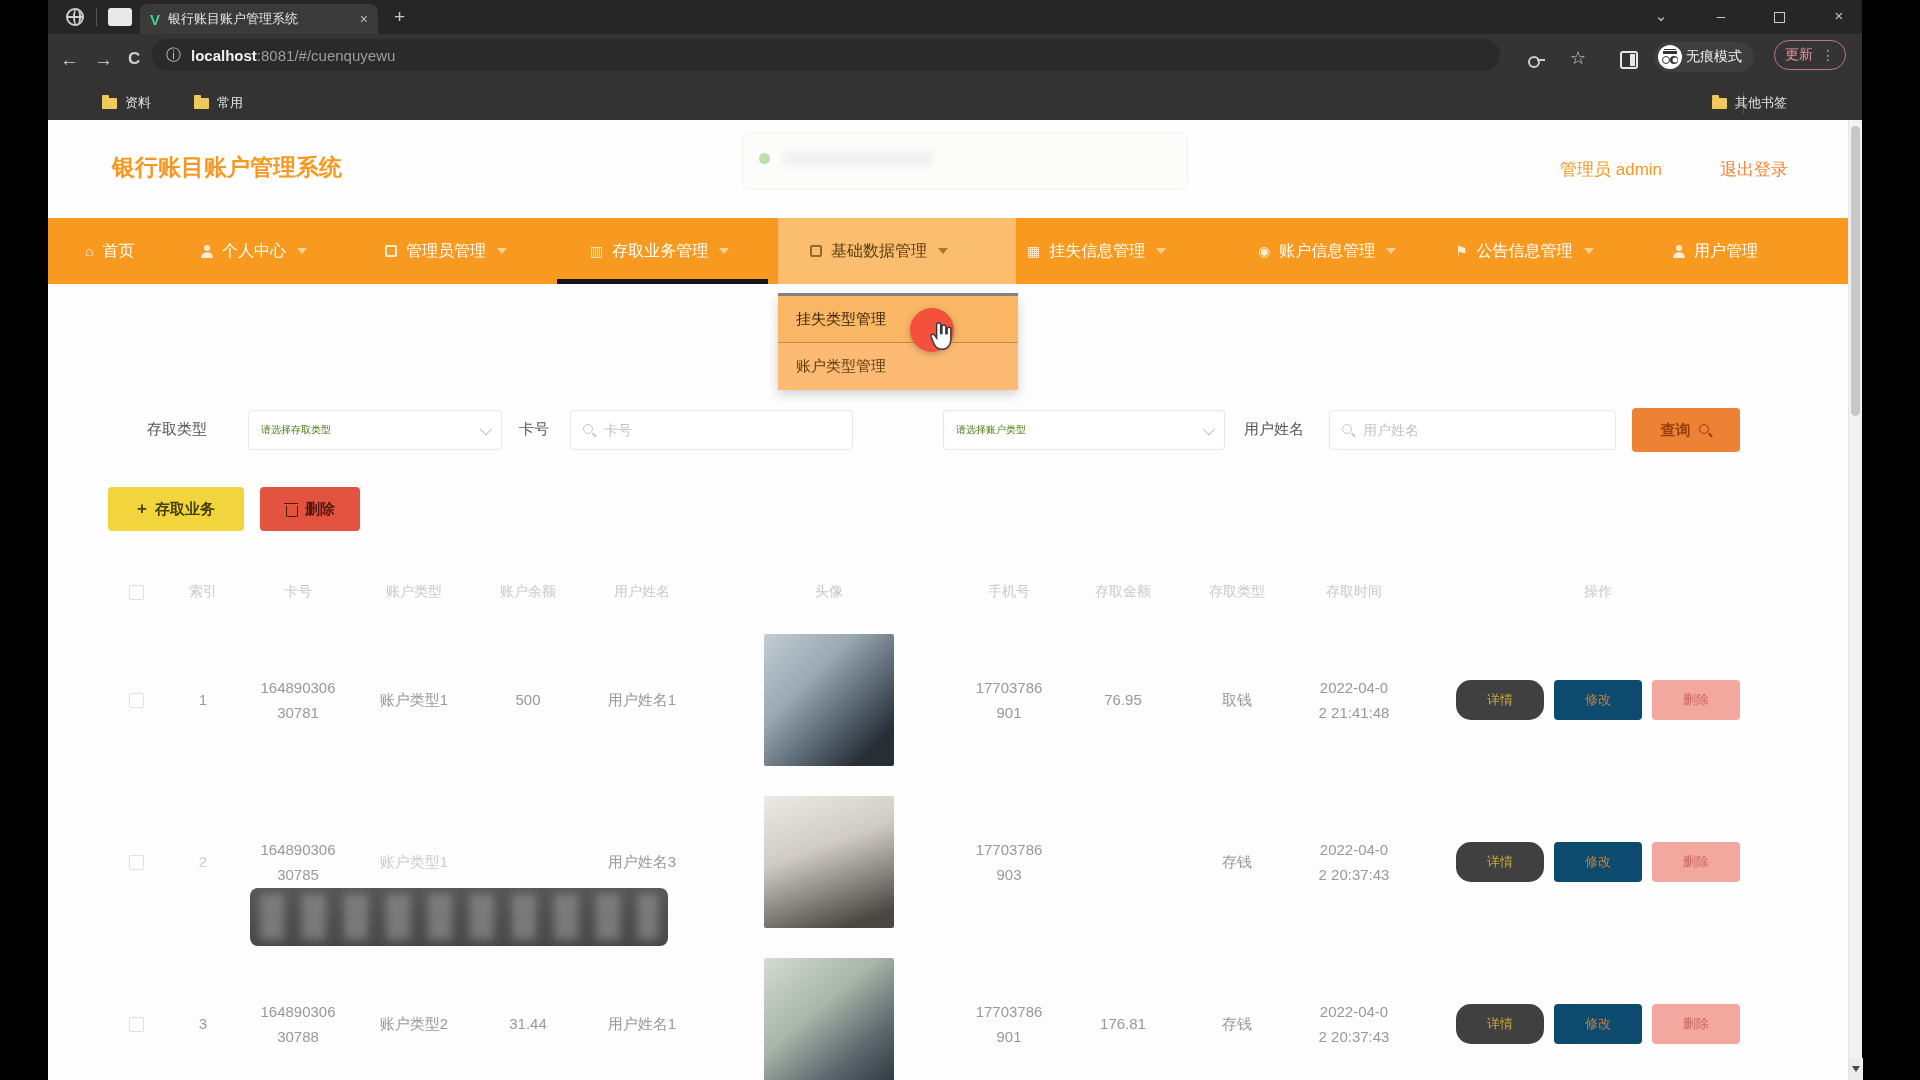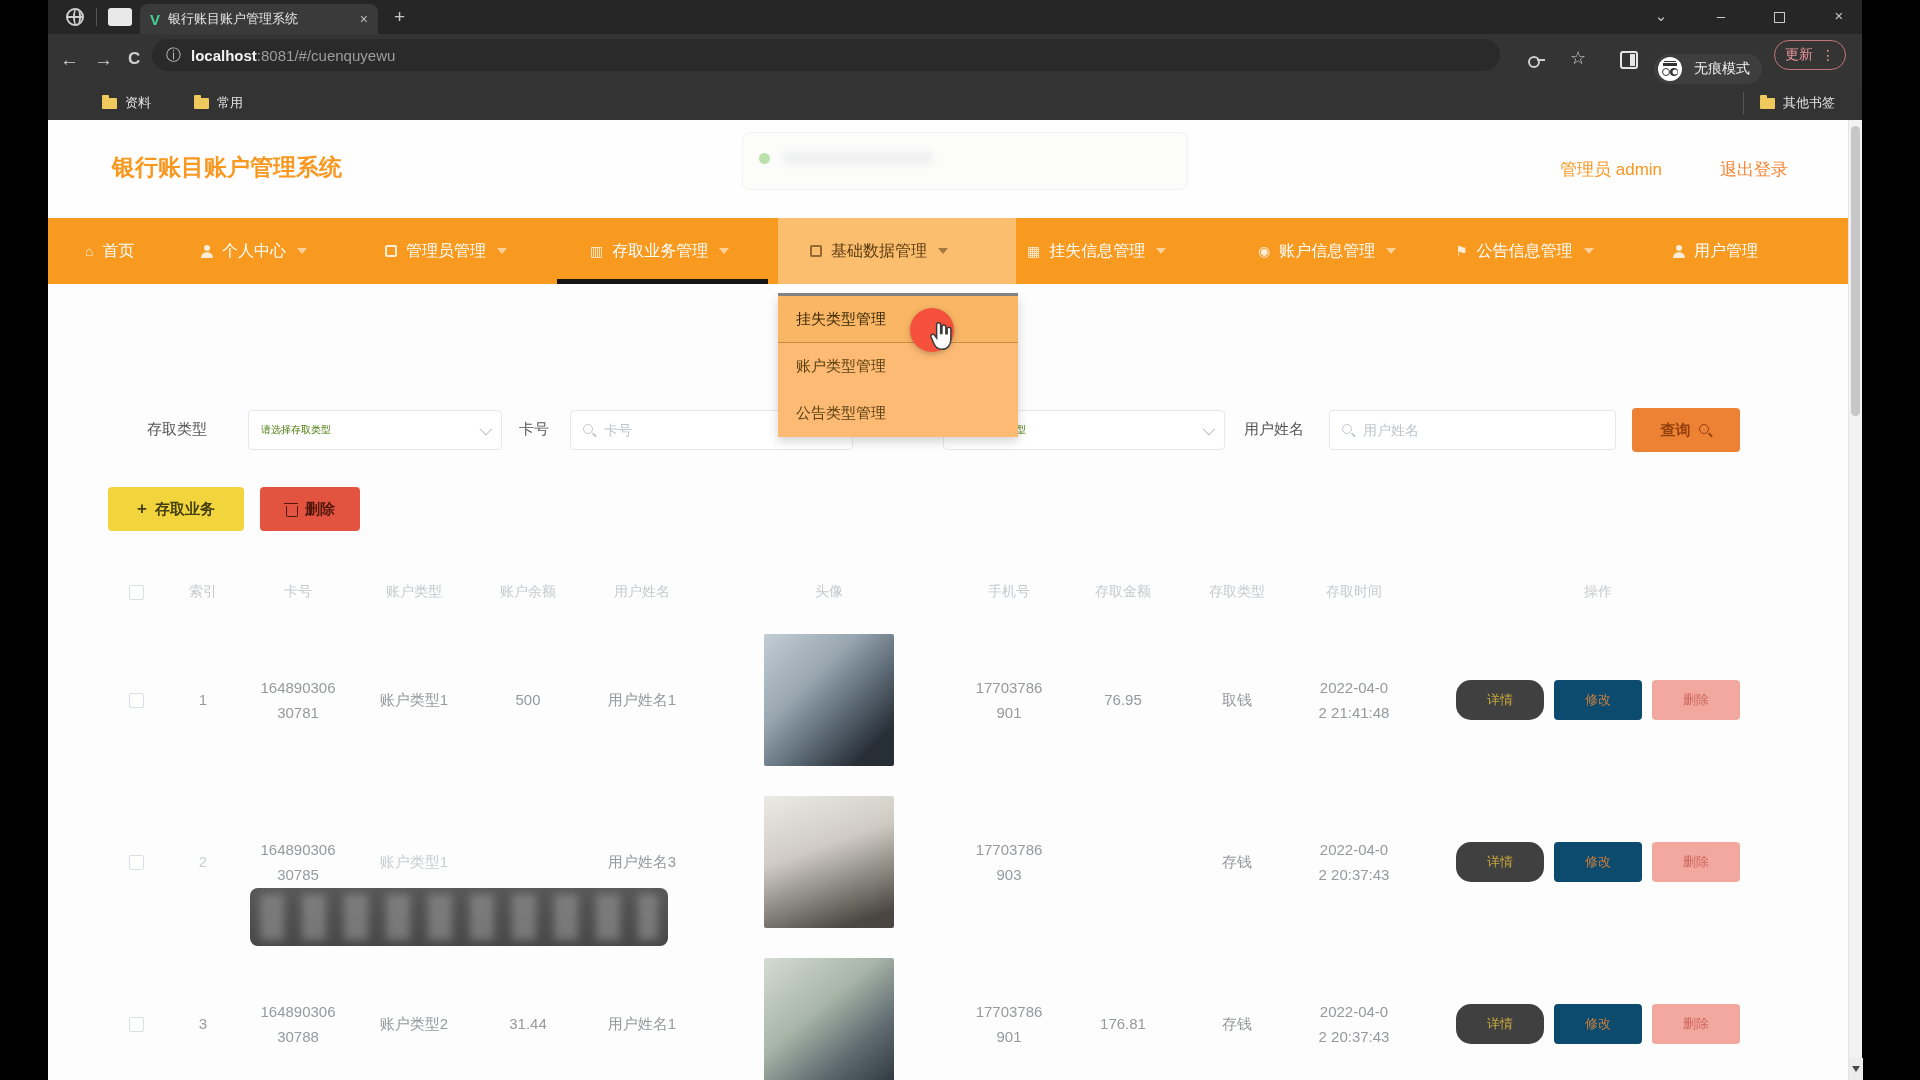--- a/index.html
+++ b/index.html
@@ -30,35 +30,35 @@
   .urlpill { position:absolute; left:104px; top:5px; width:1348px; height:32px; background:#2a2a2a; border-radius:16px; display:flex; align-items:center; padding:0 14px; gap:10px; }
   .info-i { color:#b9b9b9; font-size:15px; }
   .urltext { font-size:15px; color:#9d9d9d; white-space:nowrap; }
   .urltext b { color:#f1f1f1; font-weight:bold; }
   .icon-key { position:absolute; left:1480px; top:22px; width:16px; height:8px; }
   .icon-key::before { content:""; position:absolute; left:0; top:0; width:8px; height:8px; border:2px solid #cfcfcf; border-radius:50%; }
   .icon-key::after { content:""; position:absolute; left:9px; top:3px; width:8px; height:2px; background:#cfcfcf; }
   .icon-star { position:absolute; left:1522px; top:13px; color:#cfcfcf; font-size:18px; }
   .icon-panel { position:absolute; left:1572px; top:17px; width:18px; height:18px; border:2px solid #e6e6e6; border-radius:3px; }
   .icon-panel::after { content:""; position:absolute; right:1px; top:1px; width:5px; height:12px; background:#e6e6e6; }
-  .incog { position:absolute; left:1606px; top:8px; height:30px; background:#3e3e3e; border-radius:15px; display:flex; align-items:center; padding:0 12px 0 4px; gap:12px;margin-top:12px; }
+  .incog { position:absolute; left:1606px; top:8px; height:30px; background:#3e3e3e; border-radius:15px; display:flex; align-items:center; padding:0 12px 0 4px; gap:4px; }
   .incog-circ { width:24px; height:24px; background:#fff; border-radius:50%; position:relative; }
   .incog-circ::before { content:""; position:absolute; left:5px; top:6px; width:14px; height:3px; background:#333; box-shadow:0 -3px 0 -1px #333; }
   .incog-circ::after { content:""; position:absolute; left:4px; top:11px; width:6px; height:6px; border-radius:50%; border:1.5px solid #333; box-shadow:9px 0 0 -1.5px #fff, 8px 0 0 0 #333; }
   .incog-label { color:#f1f1f1; font-size:14px; white-space:nowrap; }
   .updatebtn { position:absolute; left:1726px; top:6px; height:30px; border:1.5px solid #c0767e; border-radius:15px; display:flex; align-items:center; padding:0 10px; gap:8px; color:#e8949a; font-size:14px; }
   .u-dots { font-size:14px; letter-spacing:0; }
 
   .bookbar { position:absolute; left:0; top:86px; width:100%; height:34px; background:#333333; }
   .folder { display:inline-block; width:15px; height:11px; background:#f0c95c; border-radius:1px; position:relative; vertical-align:middle; }
   .folder::before { content:""; position:absolute; left:0; top:-3px; width:7px; height:3px; background:#f0c95c; border-radius:1px 1px 0 0; }
   .bkitem { position:absolute; top:8px; display:flex; align-items:center; gap:8px; color:#e3e3e3; font-size:13px; }
   .bk1 { left:54px; } .bk2 { left:146px; }
   .bk-div { position:absolute; left:1695px; top:6px; width:1px; height:22px; background:#555; }
-  .bk-other { left:1712px; }
+  .bk-other { left:1664px; }
 
   
   .page { position:absolute; left:0; top:120px; width:1800px; height:960px; background:#fdfdfd; }
   .appheader { position:absolute; left:0; top:0; width:100%; height:98px; background:#fefefe; }
   .apptitle { position:absolute; left:64px; top:32px; font-size:23px; font-weight:bold; color:#f89820; }
   .adminlbl { position:absolute; left:1512px; top:38px; font-size:17px; color:#f89820; }
   .logoutlbl { position:absolute; left:1672px; top:38px; font-size:17px; color:#f8812f; }
 
   .ghost-toast { position:absolute; left:694px; top:12px; width:446px; height:58px; background:rgba(250,250,248,.6); border:1px solid rgba(0,0,0,.04); border-radius:8px; }
   .ghost-dot { position:absolute; left:16px; top:20px; width:11px; height:11px; border-radius:50%; background:#6abf4b; opacity:.45; }
@@ -250,21 +250,20 @@
         <div class="nitem n8">
           <span class="icon-person"></span>
           <span>用户管理</span>
         </div>
       </div>
       <div class="nav-underline"></div>
 
       <div class="dropdown">
         <div class="ditem hl">挂失类型管理</div>
         <div class="ditem">账户类型管理</div>
-        <div class="ditem">公告类型管理</div>
       </div>
       <div class="cursor-ind"></div>
       <svg class="cursor-hand" width="30" height="34" viewBox="0 0 24 26">
         <path d="M8.5 12V3.2a1.6 1.6 0 0 1 3.2 0v7h1V5a1.6 1.6 0 0 1 3.2 0v5.4h1V6.6a1.5 1.5 0 0 1 3 0v8.2c0 4.6-2.8 8-7 8-3.6 0-5.4-1.7-6.6-4.6l-2.3-5.4c-.6-1.6 1.6-2.8 2.8-1.3l1.7 2.3z" fill="#ffffff" stroke="#3a3a3a" stroke-width="1.2"></path>
       </svg>
 
       <div class="flabel fl-type">存取类型</div>
       <div class="fbox sel-type">
         <span class="ph">请选择存取类型</span>
         <span class="selcaret"></span>

